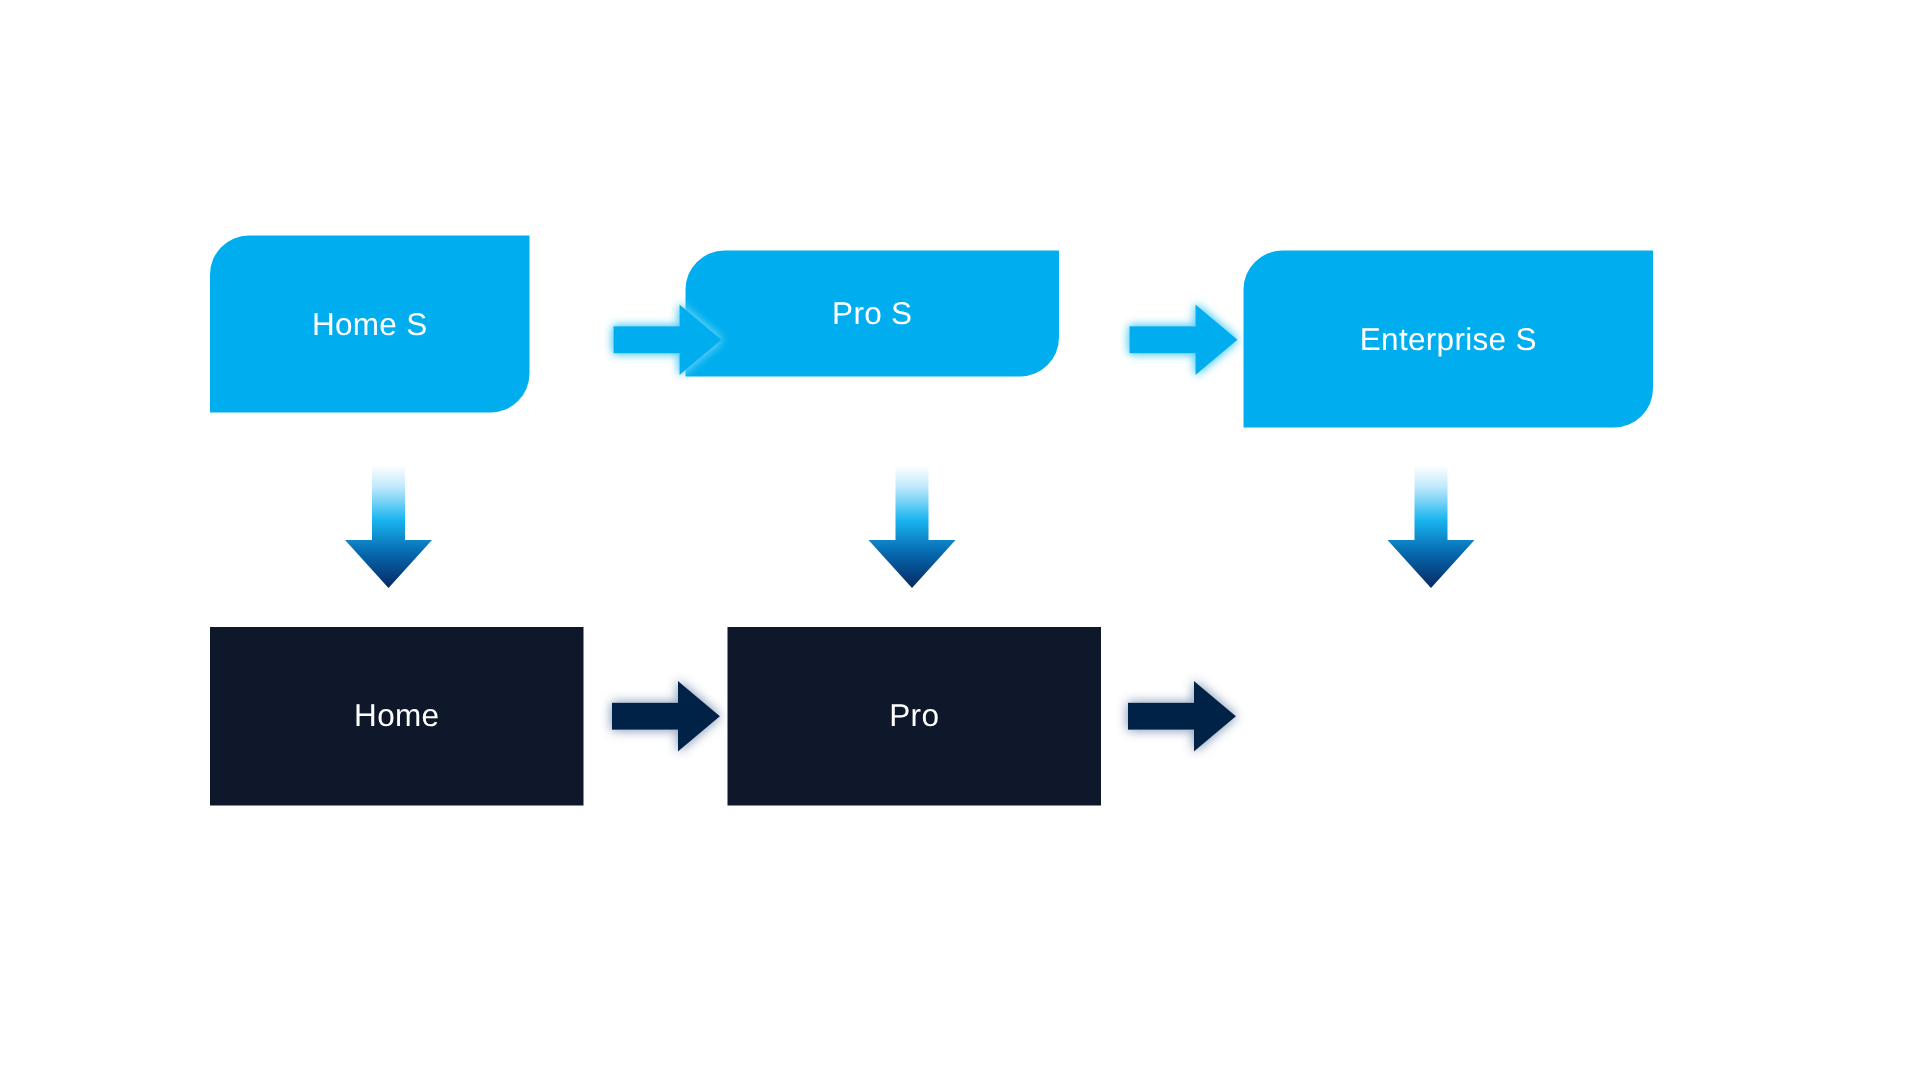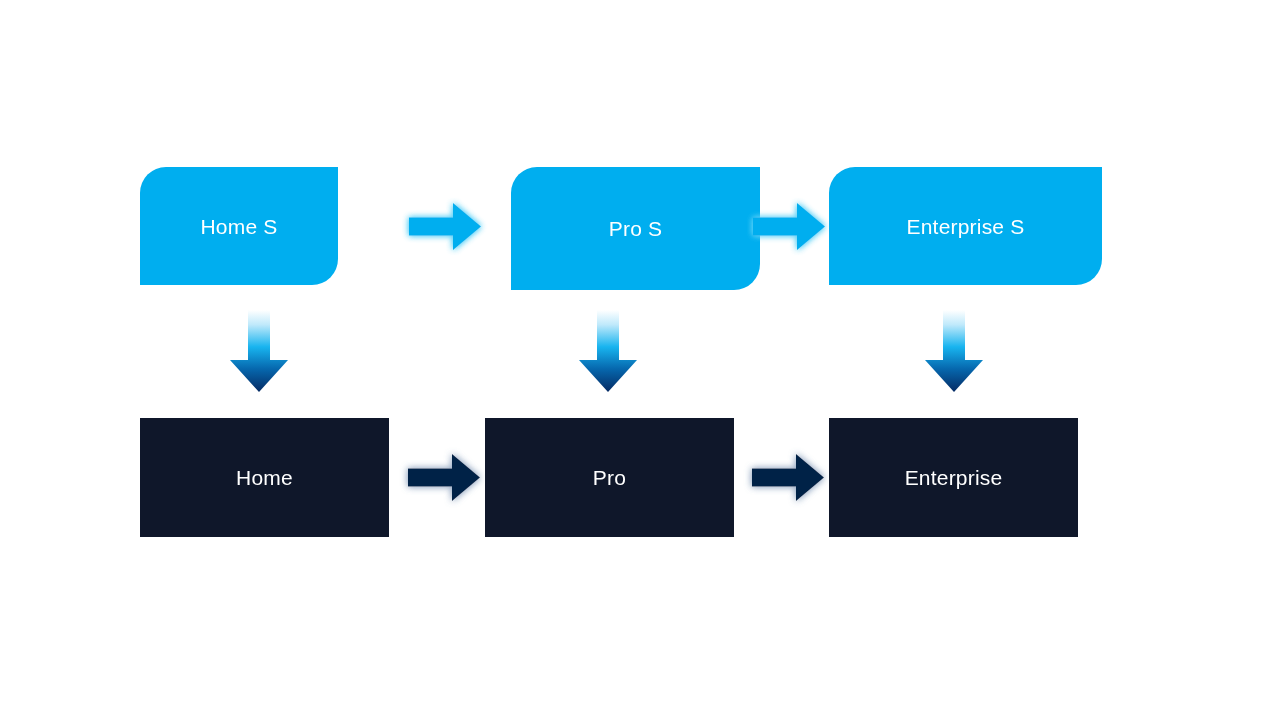--- a/index.html
+++ b/index.html
@@ -63,25 +63,25 @@
   }
 
   .arrow-h-light .arrow-shape  { fill: #00aeef; }
   .arrow-h-dark  .arrow-shape  { fill: #062347; }
 </style>
 </head>
 <body>
 
 <div id="diagram-canvas">
 
-  <div class="node-box tier-service" style="left:140px; top:167px; width:198px; height:118px;">
+  <div class="node-box tier-service" style="left:140px; top:157px; width:213px; height:118px;">
     <span class="node-label">Home S</span>
   </div>
 
-  <div class="node-box tier-service" style="left:511px; top:167px; width:249px; height:123px;">
+  <div class="node-box tier-service" style="left:457px; top:167px; width:249px; height:84px;">
     <span class="node-label">Pro S</span>
   </div>
 
   <div class="node-box tier-service" style="left:829px; top:167px; width:273px; height:118px;">
     <span class="node-label">Enterprise S</span>
   </div>
 
   <div class="arrow arrow-h-light" style="left:409px; top:203px; width:72px; height:47px;">
     <svg viewBox="0 0 72 47" xmlns="http://www.w3.org/2000/svg">
       <defs>
@@ -164,23 +164,20 @@
   </div>
 
   <div class="node-box tier-product" style="left:140px; top:418px; width:249px; height:119px;">
     <span class="node-label">Home</span>
   </div>
 
   <div class="node-box tier-product" style="left:485px; top:418px; width:249px; height:119px;">
     <span class="node-label">Pro</span>
   </div>
 
-  <div class="node-box tier-product" style="left:829px; top:418px; width:249px; height:119px;">
-    <span class="node-label">Enterprise</span>
-  </div>
 
   <div class="arrow arrow-h-dark" style="left:408px; top:454px; width:72px; height:47px;">
     <svg viewBox="0 0 72 47" xmlns="http://www.w3.org/2000/svg">
       <defs>
         <filter id="glowDark1" x="-60%" y="-60%" width="220%" height="220%">
           <feGaussianBlur in="SourceAlpha" stdDeviation="3.6" result="b"></feGaussianBlur>
           <feFlood flood-color="#8fa4c0" flood-opacity="0.75" result="c"></feFlood>
           <feComposite in="c" in2="b" operator="in" result="g"></feComposite>
           <feMerge>
             <feMergeNode in="g"></feMergeNode>

